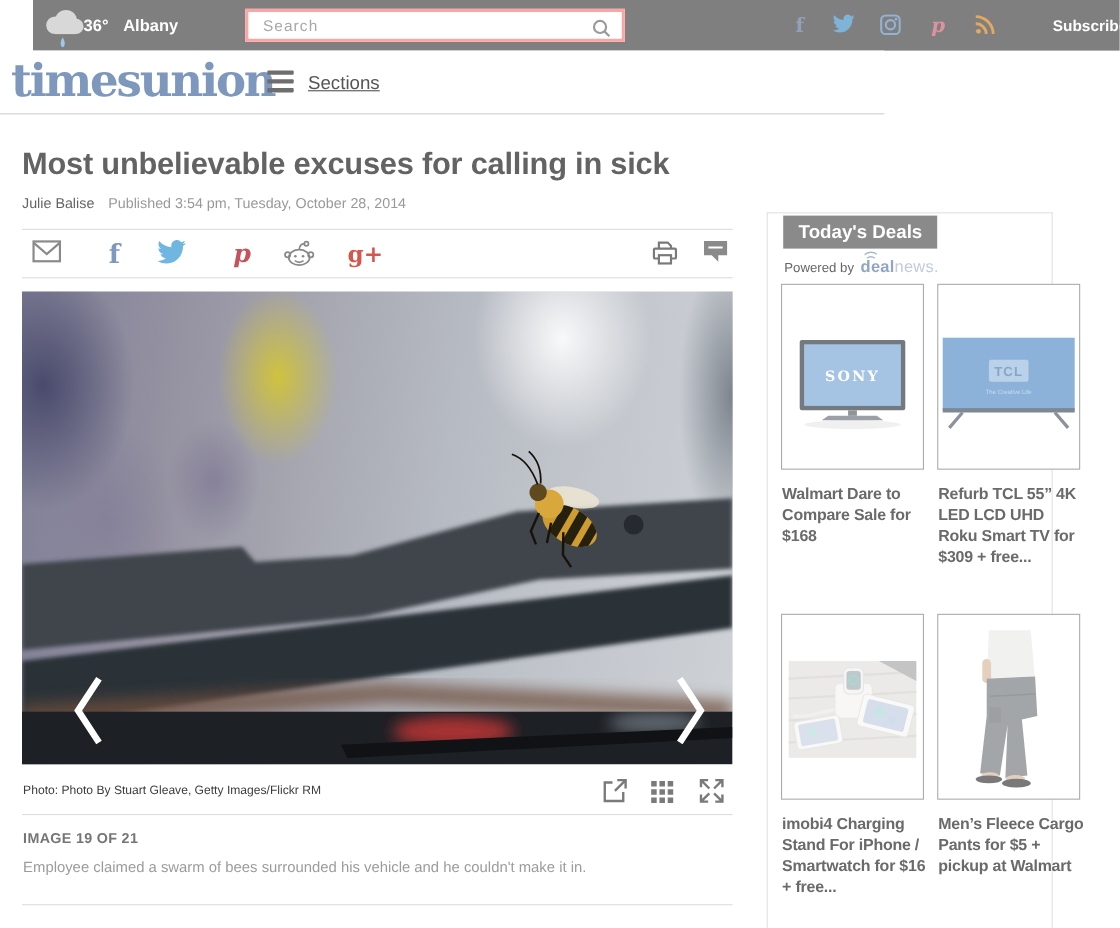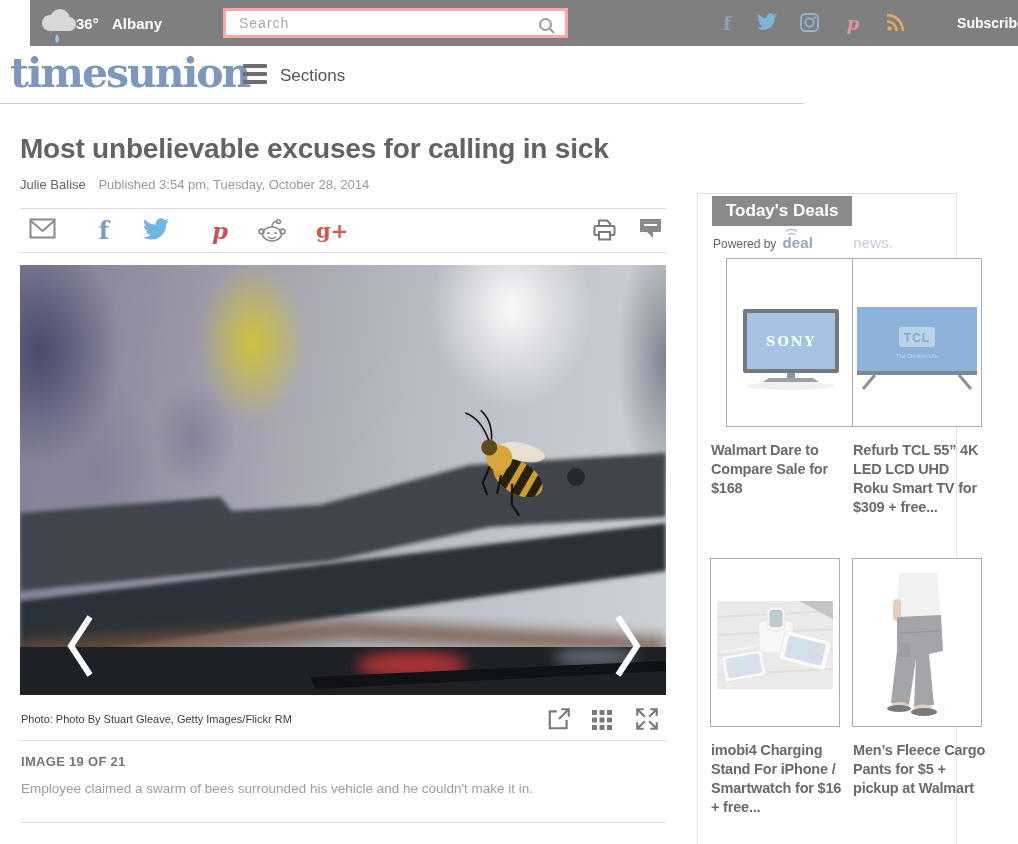--- a/index.html
+++ b/index.html
@@ -22,21 +22,21 @@
   .tsocial.ig { left:768px; }
   .tsocial.pin { left:812px; font-family:"DejaVu Serif",serif; font-style:italic; font-weight:bold; font-size:18px; color:#dc93a0; }
   .tsocial.rss { left:854px; }
   .subscribers { position:absolute; right:10px; top:15px; color:#fff; font-size:14px; font-weight:bold; }
 
   
   .header { position:absolute; left:0; top:46px; width:804px; height:58px; background:#fff; border-bottom:1px solid #cfcfcf; }
   .logo { position:absolute; left:10px; top:3px; font-family:"DejaVu Serif",serif; font-weight:bold; font-size:41px; letter-spacing:-2px; color:#7d97bd; }
   .hamburger { position:absolute; left:243px; top:18px; width:24px; height:22px; cursor:pointer; }
   .hamburger span { display:block; width:24px; height:4px; background:#6e6e6e; margin-bottom:4px; border-radius:1px; }
-  .sections { position:absolute; left:280px; top:20px; font-size:17px; color:#555; }
+  .sections { position:absolute; left:280px; top:20px; font-size:17px; color:#555;text-decoration:underline; }
 
   
   .main { position:absolute; left:20px; top:104px; width:646px; }
   .title { position:absolute; left:0; top:29px; width:646px; font-size:28px; font-weight:bold; color:#636363; letter-spacing:-0.2px; }
   .byline { position:absolute; left:0; top:73px; font-size:13px; }
   .byline .author { color:#646464; }
   .byline .published { color:#999; margin-left:9px; }
 
   .sharebar { position:absolute; left:0; top:104px; width:646px; height:45px; border-top:1px solid #ddd; border-bottom:1px solid #ddd; }
   .share-ic { position:absolute; top:9px; width:28px; height:28px; text-align:center; cursor:pointer; }
@@ -75,26 +75,26 @@
   .image-counter { position:absolute; left:1px; top:650px; font-size:13px; font-weight:bold; color:#757575; letter-spacing:.3px; }
   .caption { position:absolute; left:1px; top:677px; width:630px; font-size:13.5px; color:#9c9c9c; }
   .divider2 { position:absolute; left:0; top:718px; width:646px; border-top:1px solid #ddd; }
 
   
   .sidebar { position:absolute; left:697px; top:193px; width:260px; height:651px; border:1px solid #e2e2e2; border-bottom:none; background:#fff; }
   .deals-banner { position:absolute; left:14px; top:2px; height:30px; line-height:30px; padding:0 14px; background:#8a8a8a; color:#fff; font-size:17px; font-weight:bold; }
   .powered { position:absolute; left:15px; top:40px; font-size:12px; color:#666; }
   .dn-logo { position:relative; font-size:15px; font-weight:bold; margin-left:6px; letter-spacing:.2px; }
   .dn-bold { color:#93a5c4; }
-  .dn-light { color:#c3cbdc; font-weight:normal;margin-left:40px; }
+  .dn-light { color:#c3cbdc; font-weight:normal; }
   .dn-ant { position:absolute; left:4px; top:-8px; }
 
   .deal-img { position:absolute; width:130px; height:169px; border:1px solid #ababab; background:#fff; cursor:pointer; }
   .deal-title { position:absolute; width:134px; font-size:14.5px; font-weight:bold; color:#6a6a6a; line-height:19px; letter-spacing:-0.2px; cursor:pointer; }
-  .d1i { left:12px; top:64px;margin-left:16px; } .d2i { left:154px; top:64px; }
+  .d1i { left:12px; top:64px; } .d2i { left:154px; top:64px; }
   .d1t { left:13px; top:247px; } .d2t { left:155px; top:247px; }
   .d3i { left:12px; top:364px; } .d4i { left:154px; top:364px; }
   .d3t { left:13px; top:547px; } .d4t { left:155px; top:547px; }
 </style>
 </head>
 <body>
 
 <div id="page">
 
   <div class="topbar">

